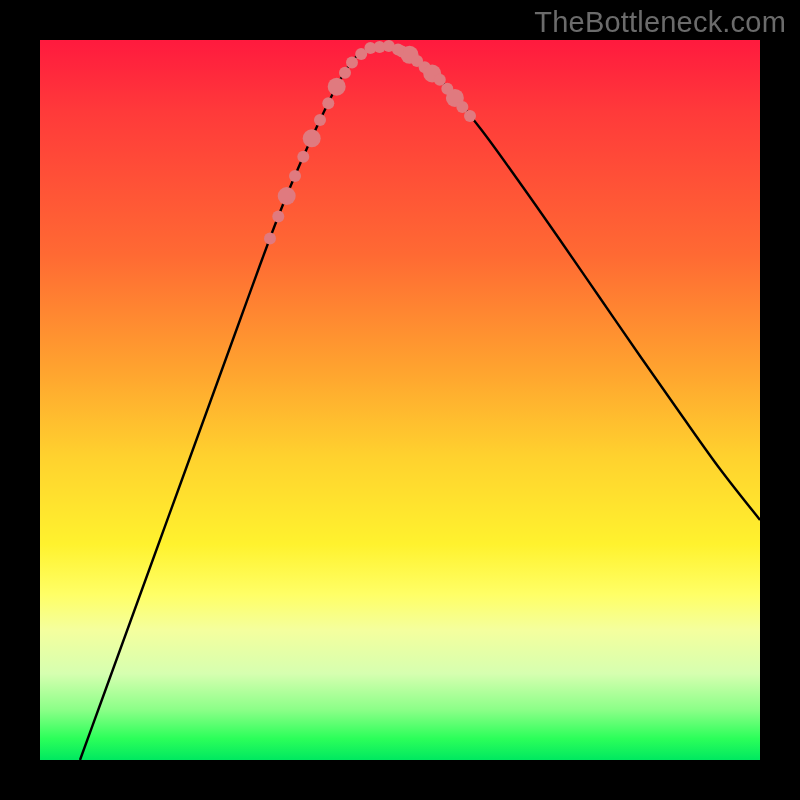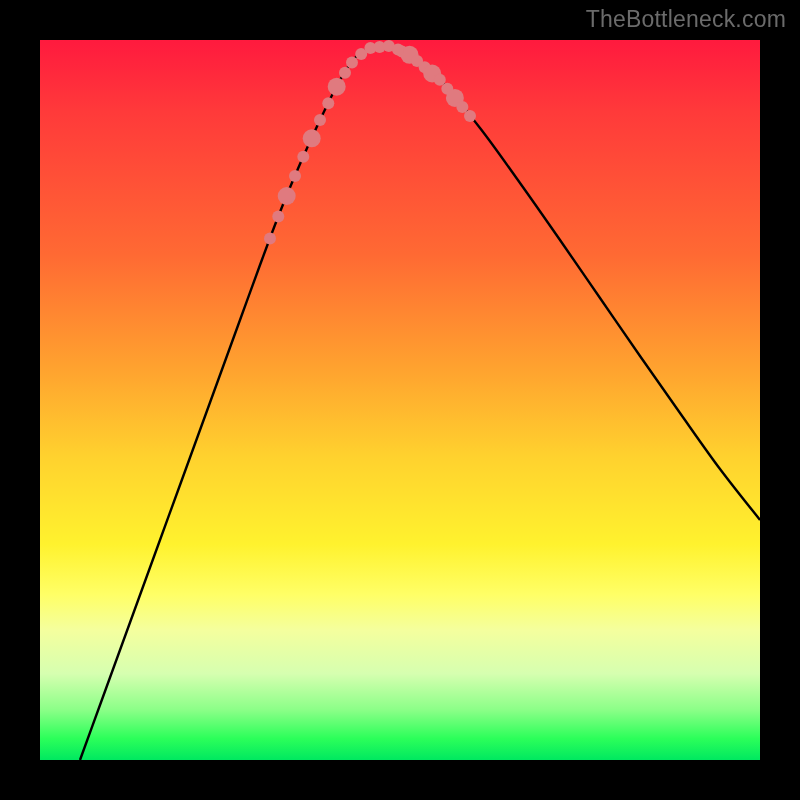--- a/index.html
+++ b/index.html
@@ -39,21 +39,21 @@
       #8cff88 93%,
       #2cff5a 97%,
       #00e860 100%
     );
   }
   .watermark {
     position: absolute;
     top: 6px;
     right: 14px;
     color: #6b6b6b;
-    font-size: 23px;
+    font-size: 29px;
     font-weight: 500;
     letter-spacing: 0.2px;
     user-select: none;
     margin-left: 12px;
   }
   svg.curve {
     position: absolute;
     left: 0;
     top: 0;
     width: 720px;

